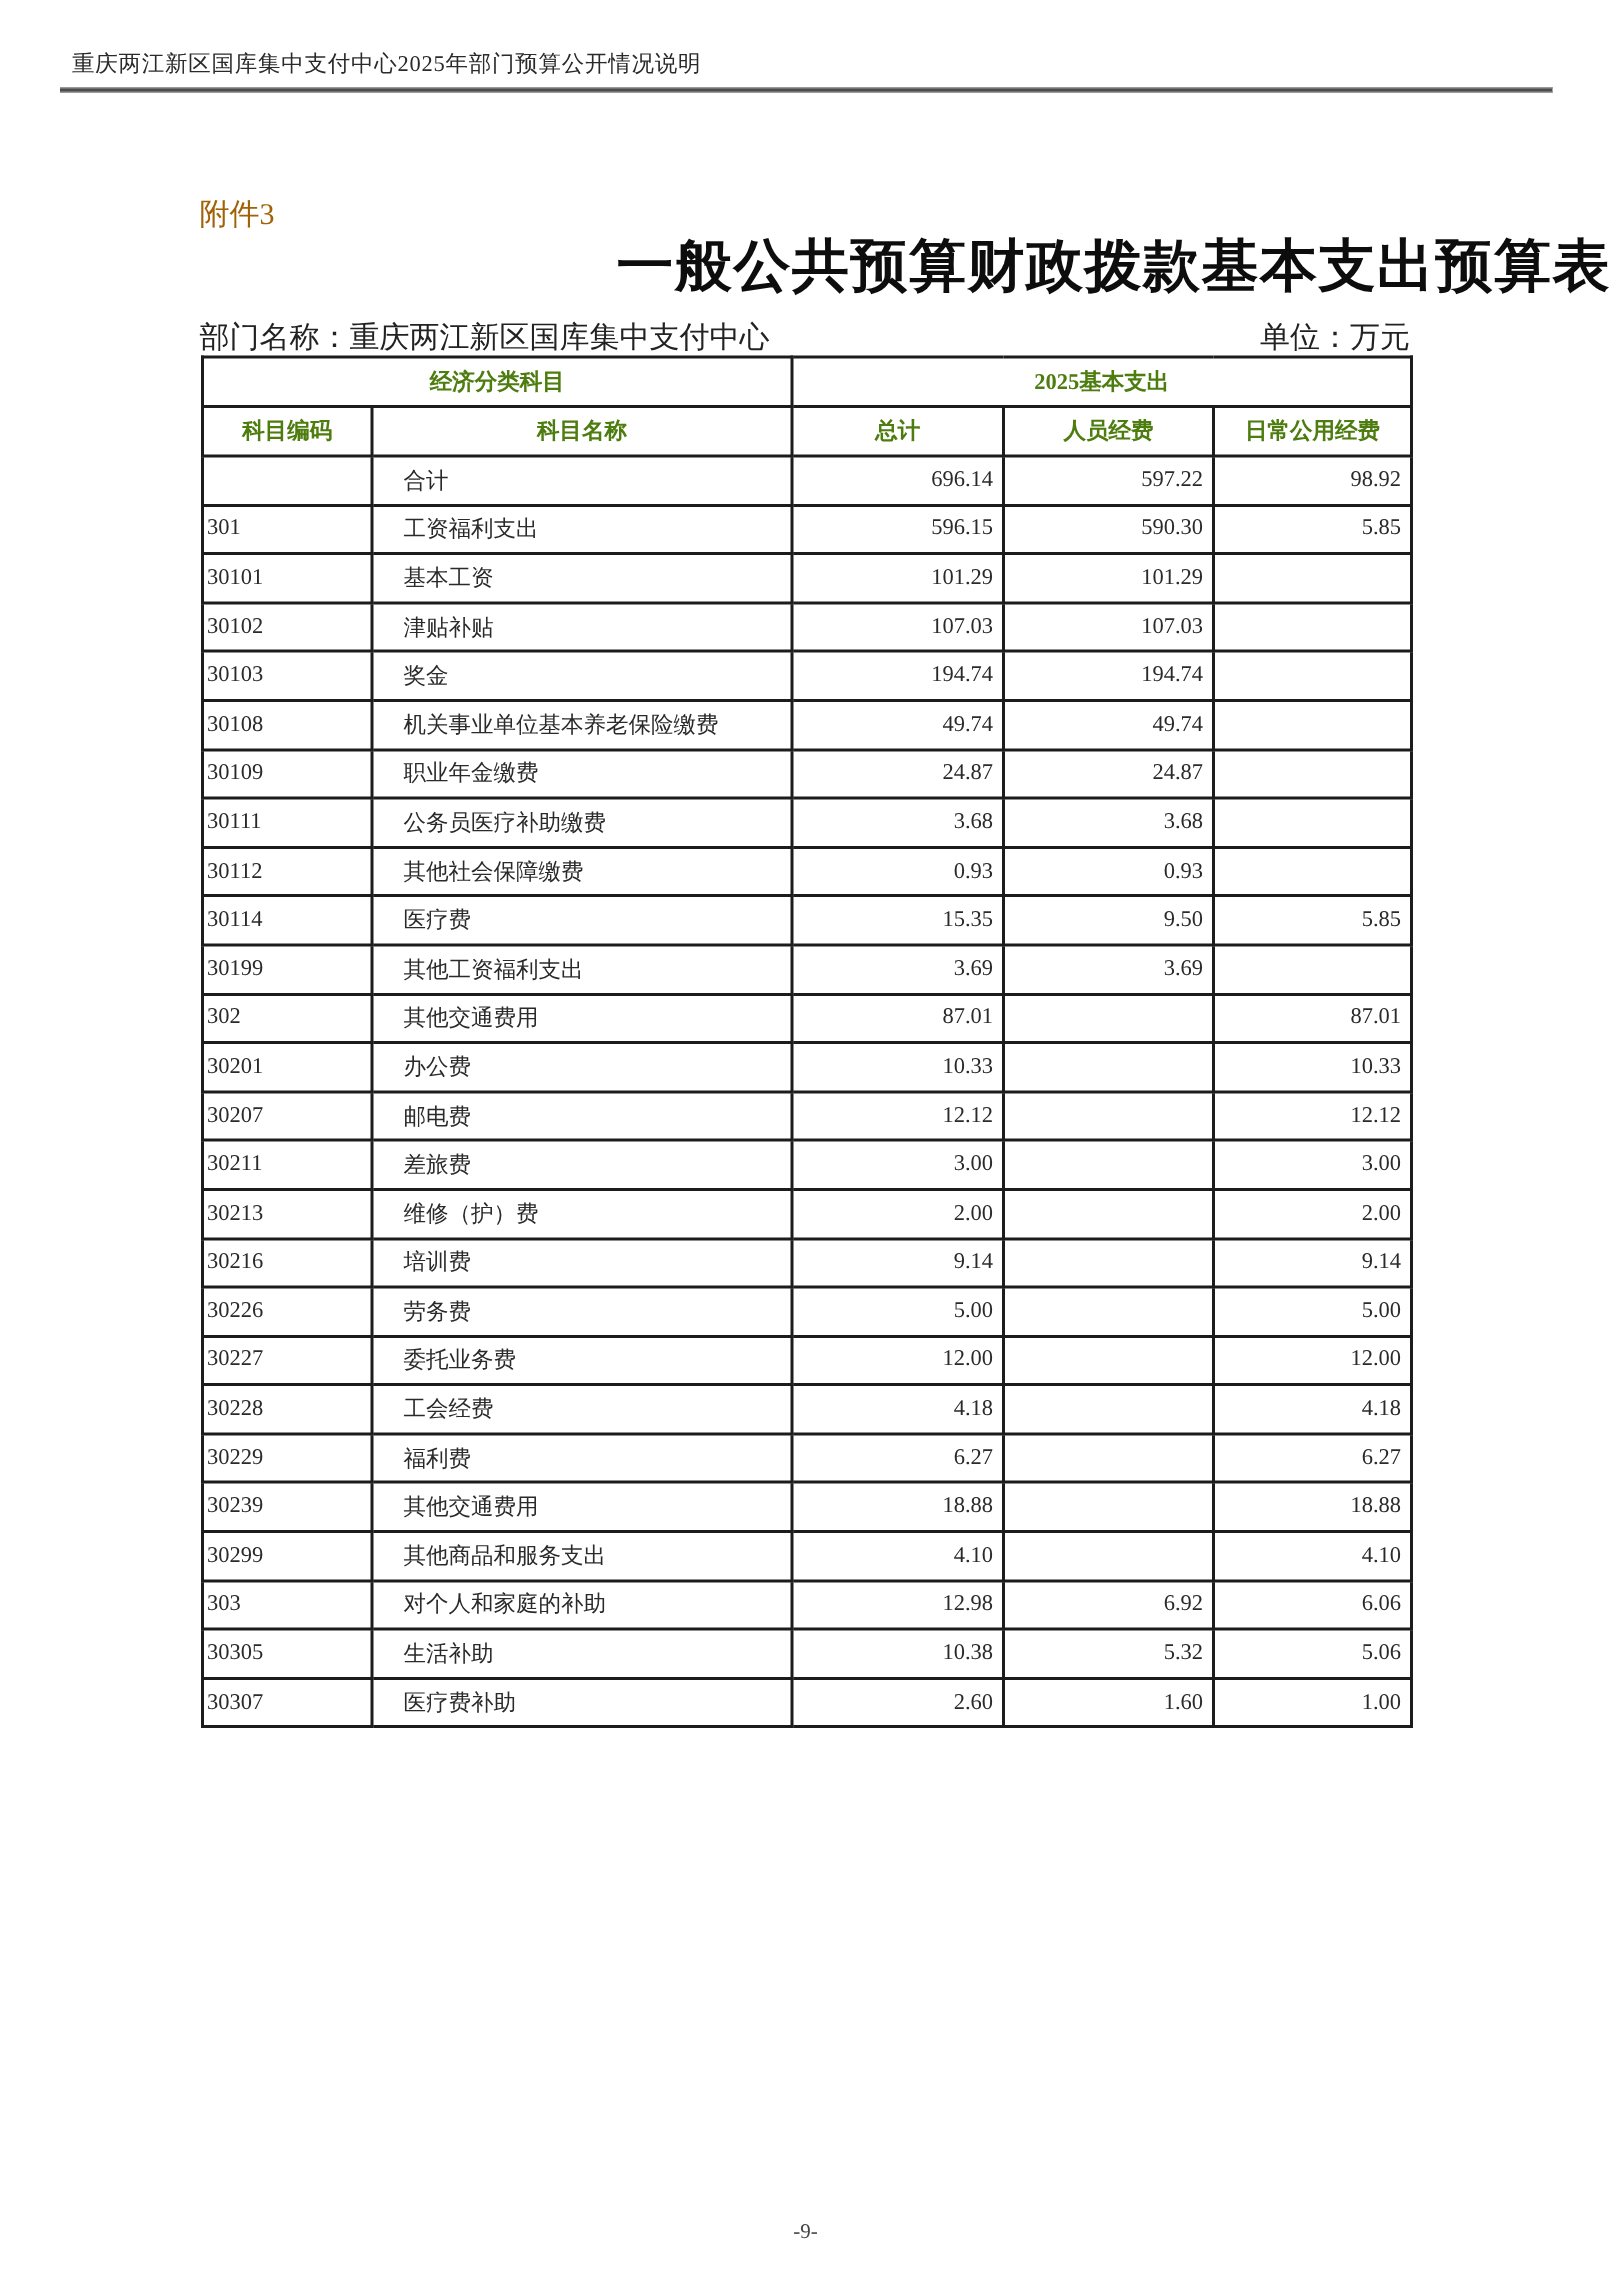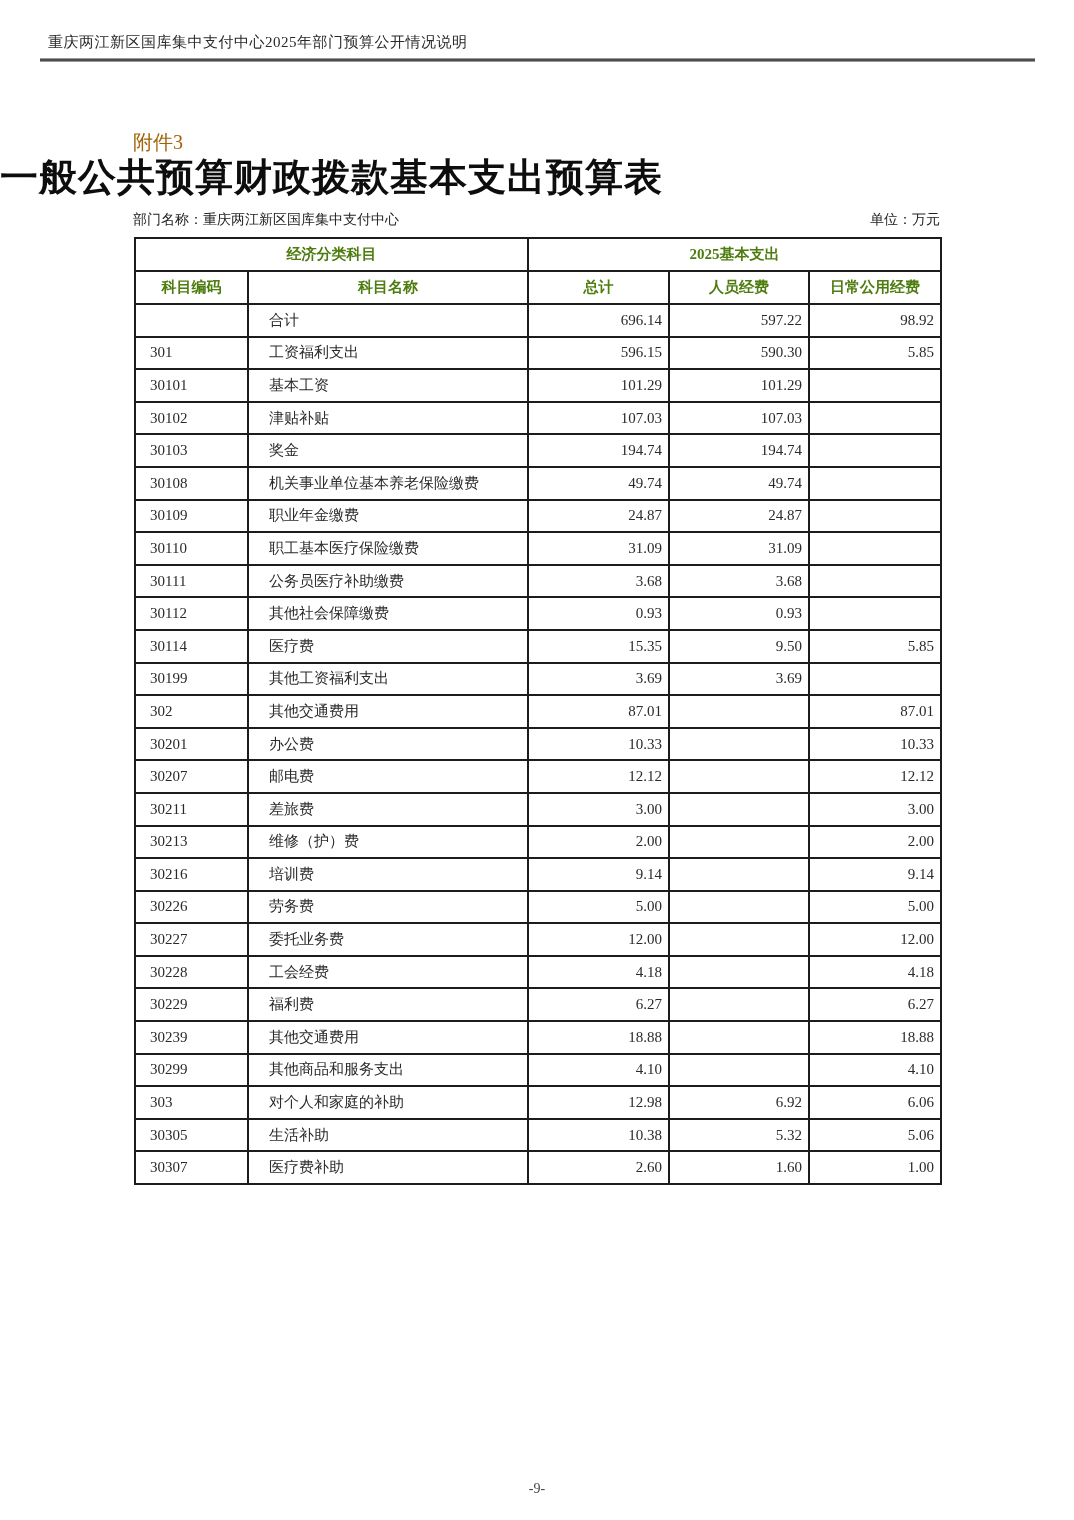--- a/index.html
+++ b/index.html
@@ -24,30 +24,30 @@
     border-bottom: 1px solid #9a9a9a;
   }
 
   .attachment {
     position: absolute; left: 133px; top: 129px;
     font-size: 20px; color: #a16207;
   }
 
   .title {
     position: absolute; left: 0; top: 152px; width: 1074px;
-    text-align: left;
+    text-align: right;
     font-family: Liberation Sans, sans-serif;
     font-weight: 700;
     font-size: 38px; letter-spacing: 1px; color: #0d0d0d;
   }
 
   .meta-row {
     position: absolute; left: 133px; top: 211px; width: 807px;
     display: flex; justify-content: space-between; align-items: center;
-    font-size: 14px; color: #222;
+    font-size: 20px; color: #222;
   }
 
   table.budget-table {
     position: absolute; left: 134px; top: 237px;
     width: 806px;
     border-collapse: collapse;
     table-layout: fixed;
     font-size: 15px;
   }
   .budget-table th, .budget-table td {
@@ -60,21 +60,21 @@
     font-weight: 700;
     text-align: center;
     vertical-align: middle;
     color: #4d7c0f;
   }
   .budget-table tbody td {
     height: 32.6px;
     vertical-align: middle;
     font-weight: 400;
   }
-  td.c-code { text-align: left; padding-left: 14px; }
+  td.c-code { text-align: left; padding-left: 2px; }
   td.c-name { text-align: left; padding-left: 20px; }
   td.c-num  { text-align: right; padding-right: 6px; }
 
   .page-number {
     position: absolute; left: 0; top: 1481px; width: 1074px;
     text-align: center; font-size: 14px; color: #444;
   }
 </style>
 </head>
 <body>
@@ -164,27 +164,20 @@
     </tr>
 
     <tr>
       <td class="c-code">30109</td>
       <td class="c-name">职业年金缴费</td>
       <td class="c-num">24.87</td>
       <td class="c-num">24.87</td>
       <td class="c-num"></td>
     </tr>
 
-    <tr>
-      <td class="c-code">30110</td>
-      <td class="c-name">职工基本医疗保险缴费</td>
-      <td class="c-num">31.09</td>
-      <td class="c-num">31.09</td>
-      <td class="c-num"></td>
-    </tr>
 
     <tr>
       <td class="c-code">30111</td>
       <td class="c-name">公务员医疗补助缴费</td>
       <td class="c-num">3.68</td>
       <td class="c-num">3.68</td>
       <td class="c-num"></td>
     </tr>
 
     <tr>

